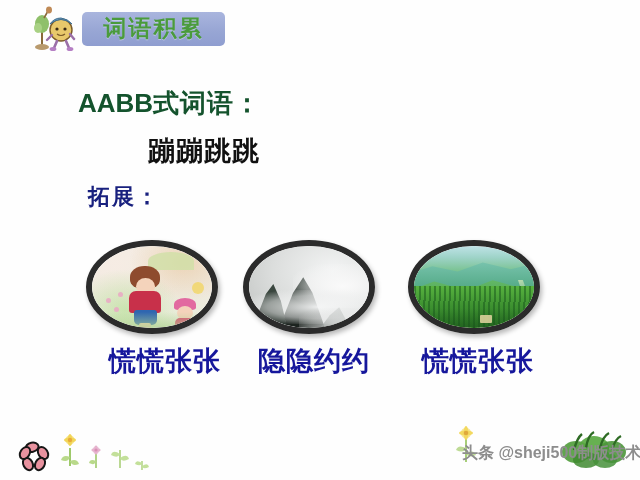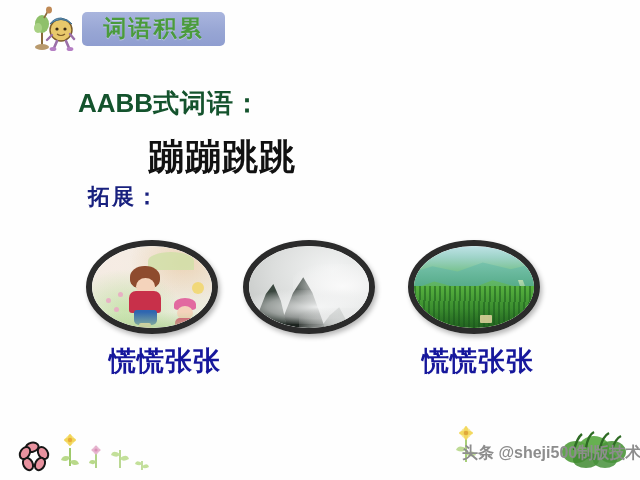--- a/index.html
+++ b/index.html
@@ -76,21 +76,21 @@
   }
   .line-aabb .latin {
     font-family: "Liberation Sans", "DejaVu Sans", sans-serif;
     font-weight: bold;
     letter-spacing: 0px;
   }
   .line-word {
     position: absolute;
     left: 148px;
     top: 133px;
-    font-size: 36px;
+    font-size: 27px;
     font-weight: bold;
     color: #111111;
     letter-spacing: 1px;
     white-space: nowrap;
   }
   .line-extend {
     position: absolute;
     left: 88px;
     top: 182px;
     font-size: 22px;
@@ -418,20 +418,21 @@
           <div class="valley-line"></div>
           <div class="path-line"></div>
           <div class="forest-near"></div>
           <div class="forest-shade"></div>
           <div class="hut"></div>
         </div>
       </div>
     </div>
 
     <div class="caption cap-1">慌慌张张</div>
+    <div class="caption cap-2">隐隐约约</div>
     <div class="caption cap-3">慌慌张张</div>
   </div>
 
   <div class="deco-flowers">
     <svg width="140" height="46" viewBox="0 0 140 46">
 
       <g transform="translate(16,24)">
         <ellipse cx="0" cy="-9" rx="6.5" ry="4.6" fill="#e8929f" stroke="#161616" stroke-width="2" transform="rotate(-12)"></ellipse>
         <ellipse cx="9" cy="-3" rx="6.5" ry="4.6" fill="#e8929f" stroke="#161616" stroke-width="2" transform="rotate(58 9 -3)"></ellipse>
         <ellipse cx="6" cy="8" rx="6.5" ry="4.6" fill="#e8929f" stroke="#161616" stroke-width="2" transform="rotate(118 6 8)"></ellipse>

